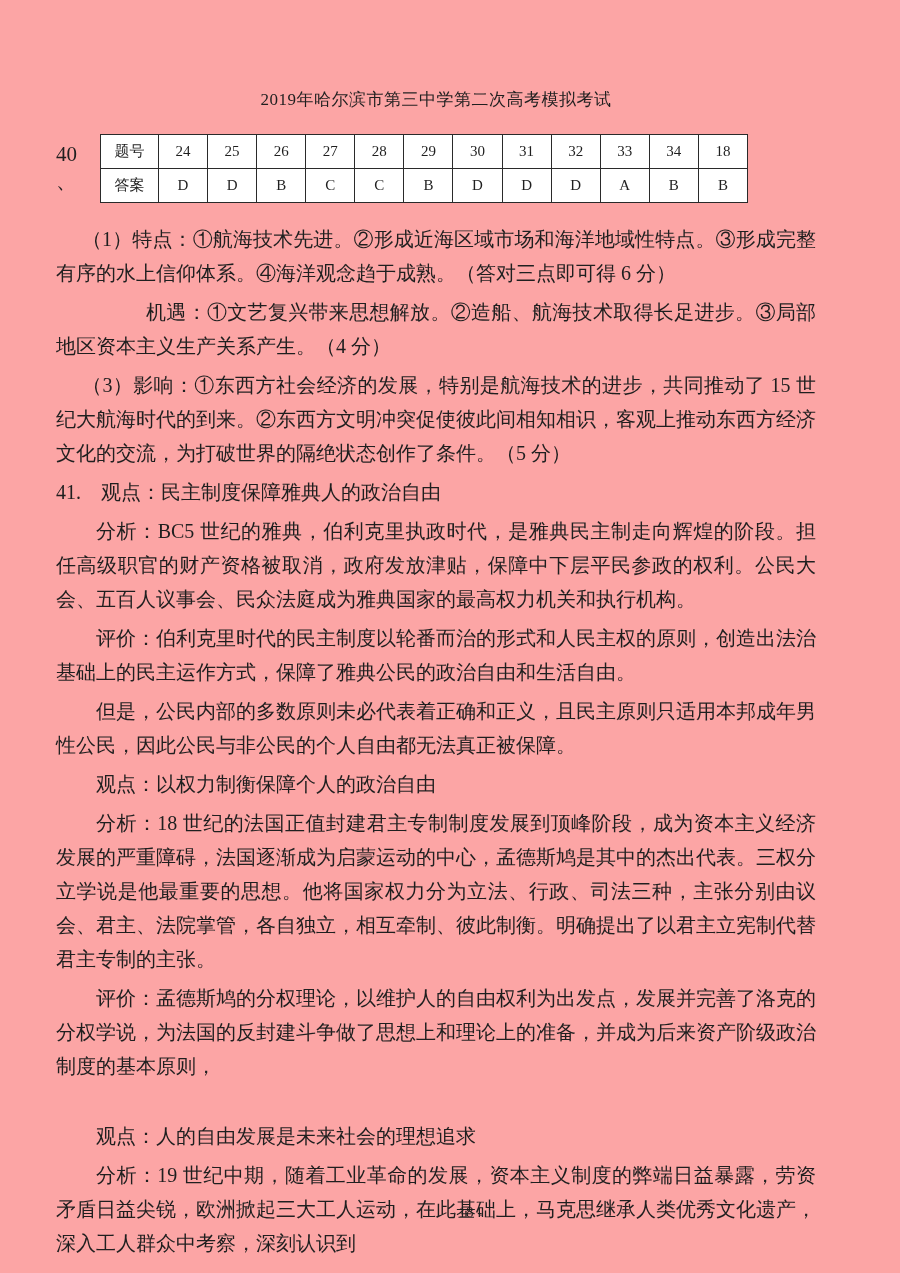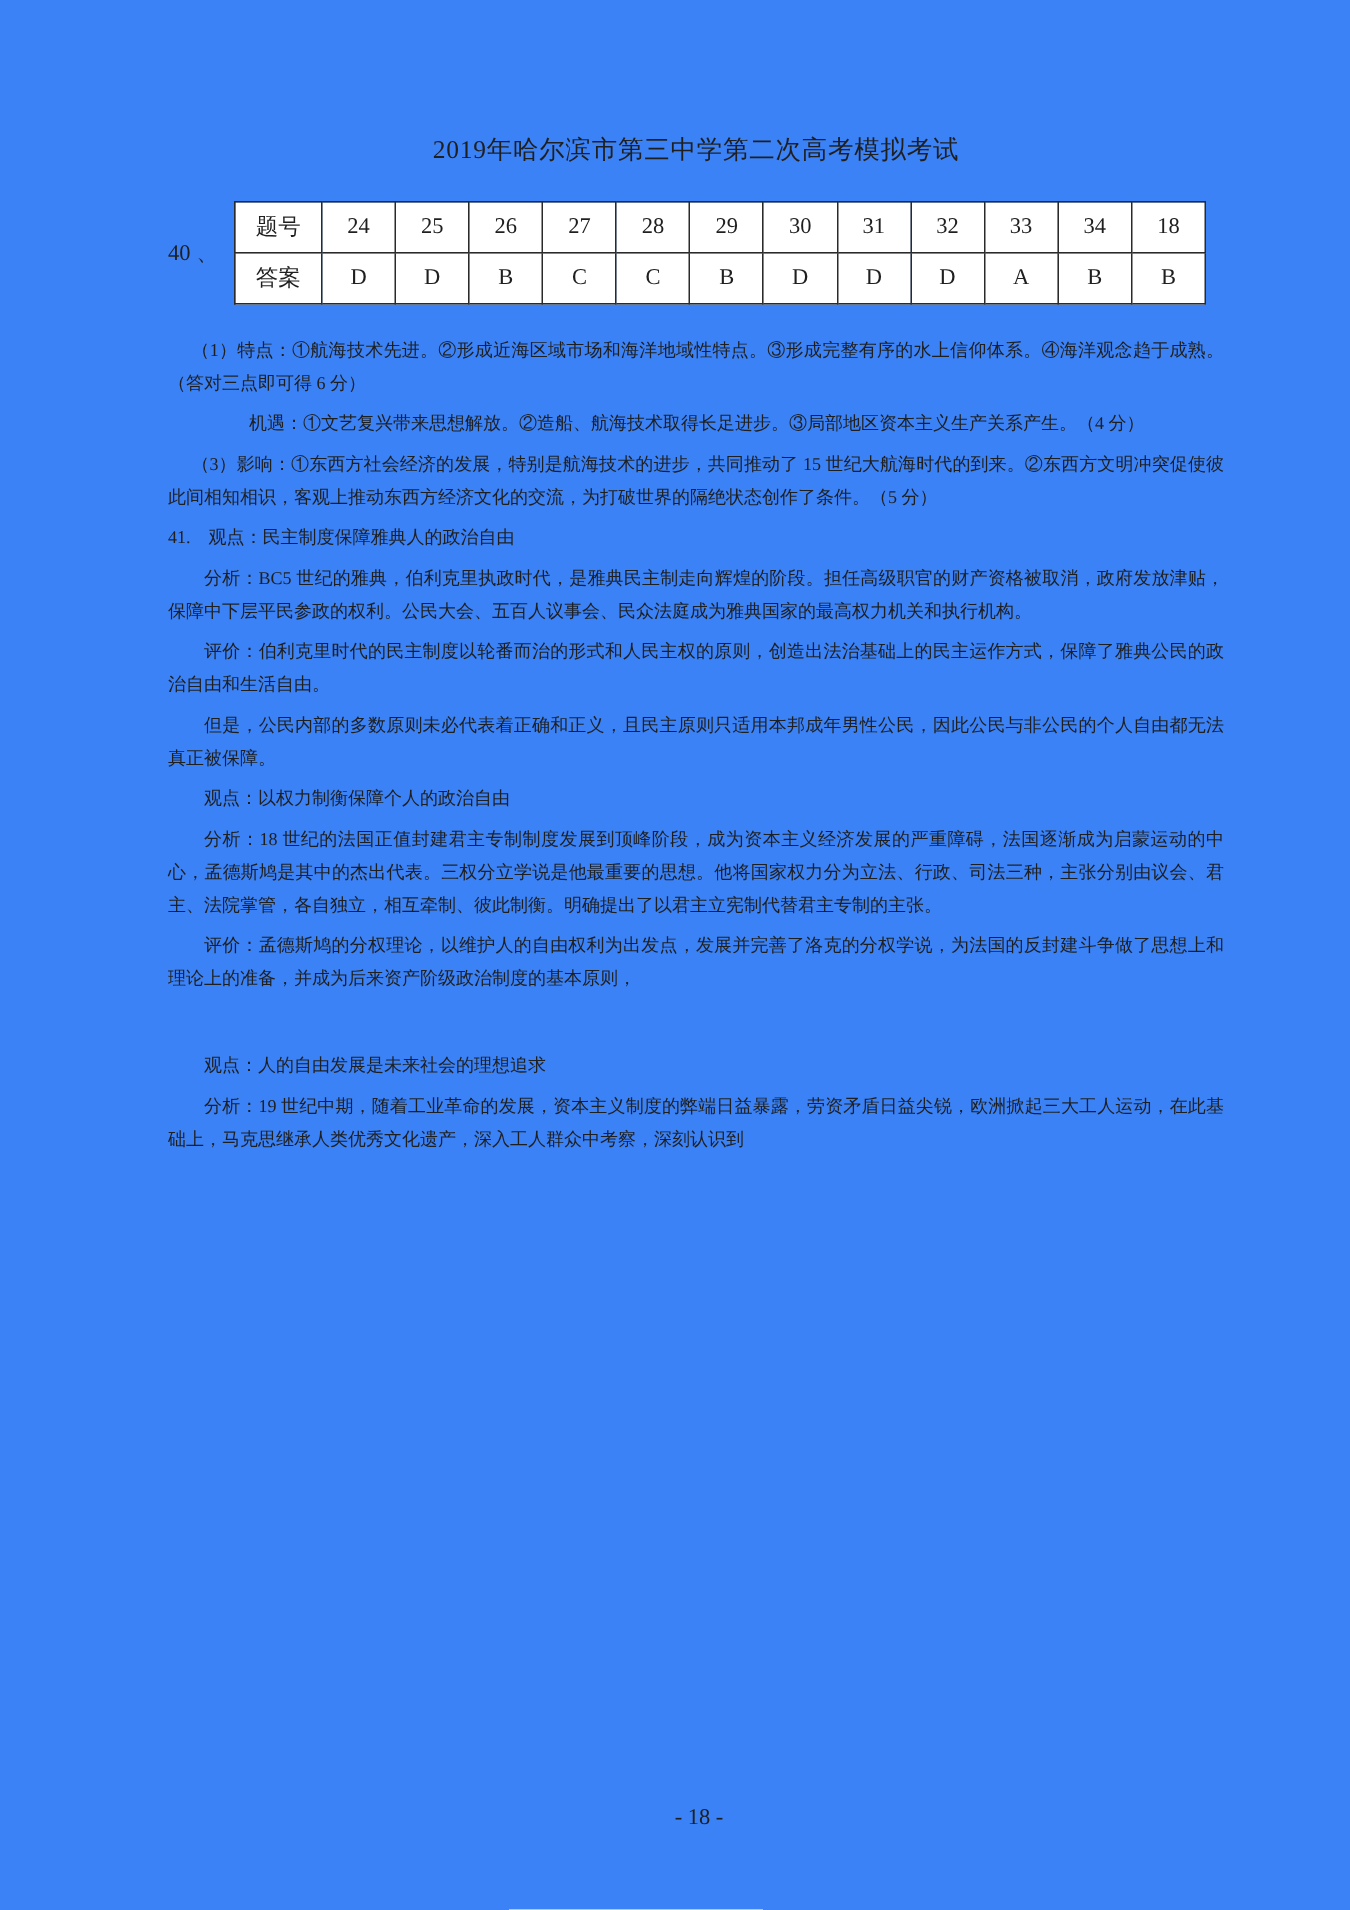--- a/index.html
+++ b/index.html
@@ -2,24 +2,24 @@
 <html><head>
 <meta charset="utf-8">
 <style>
   * { margin: 0; padding: 0; box-sizing: border-box; }
   html, body { background: #ffffff; }
   .page {
     position: relative;
     width: 900px;
     height: 1273px;
     margin: 0 auto;
-    background: #3b82f6;
+    background: #fca5a5;
     color: #1f1f1f;
     font-family: "Liberation Serif", "DejaVu Serif", serif;
-    padding: 88px 84px 0 112px;
+    padding: 88px 84px 0 56px;
     overflow: hidden;
   }
   .doc-title {
     text-align: center;
     font-size: 17px;
     font-weight: normal;
     letter-spacing: 0.5px;
   }
   .doc-subtitle {
     text-align: center;
@@ -29,40 +29,40 @@
     letter-spacing: 0.5px;
   }
   .q40-row {
     display: flex;
     align-items: center;
     margin-top: 23px;
   }
   .q40-label {
     flex: none;
     width: 44px;
-    font-size: 15px;
+    font-size: 21px;
   }
   table.answer-table {
     border-collapse: collapse;
     width: 648px;
     table-layout: fixed;
   }
   table.answer-table col.col-first { width: 58px; }
   table.answer-table td {
     border: 1px solid #2a2a2a;
     height: 34px;
     text-align: center;
     vertical-align: middle;
     font-size: 15px;
     background: #ffffff;
   }
   .body-text {
     margin-top: 19px;
-    font-size: 12px;
-    line-height: 22px;
+    font-size: 20px;
+    line-height: 34px;
     text-align: justify;
   }
   .body-text p { margin-bottom: 5px; }
   .indent-sm  { text-indent: 1.3em; }
   .indent-lg  { text-indent: 4.5em; }
   .indent-std { text-indent: 2em; }
   .gap-before { margin-top: 36px; }
   .page-number {
     position: absolute;
     bottom: 52px;

